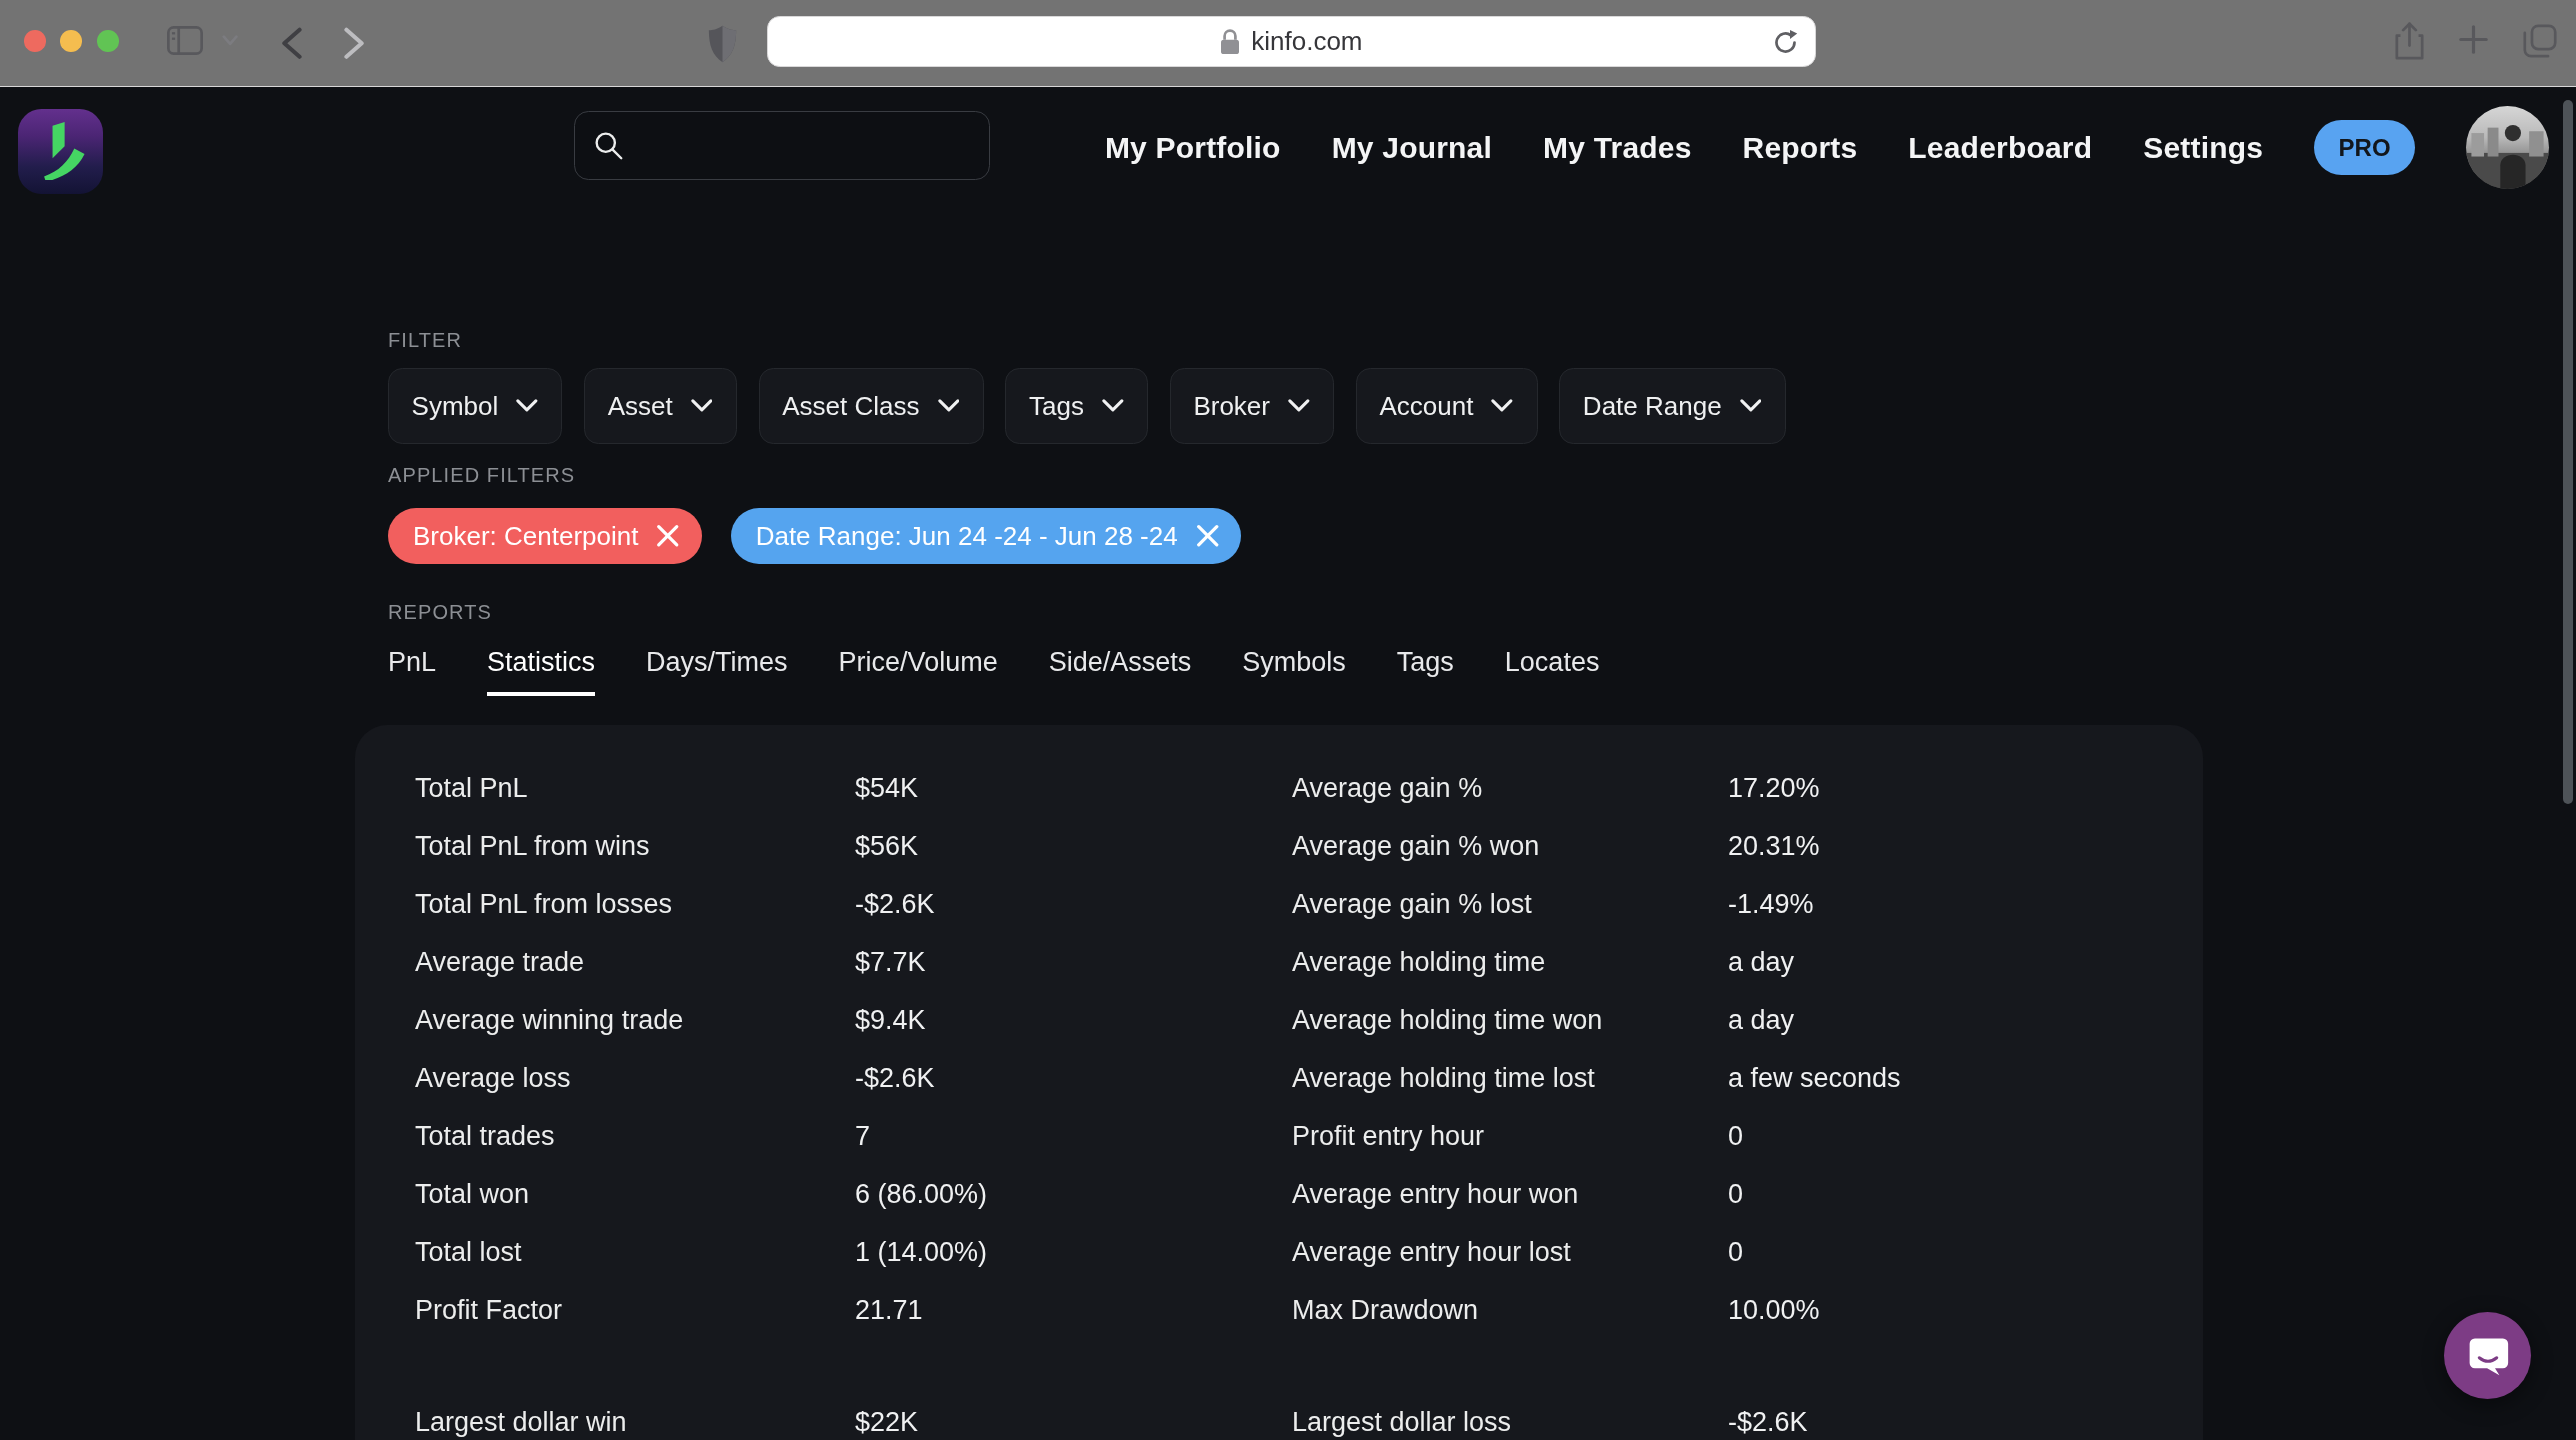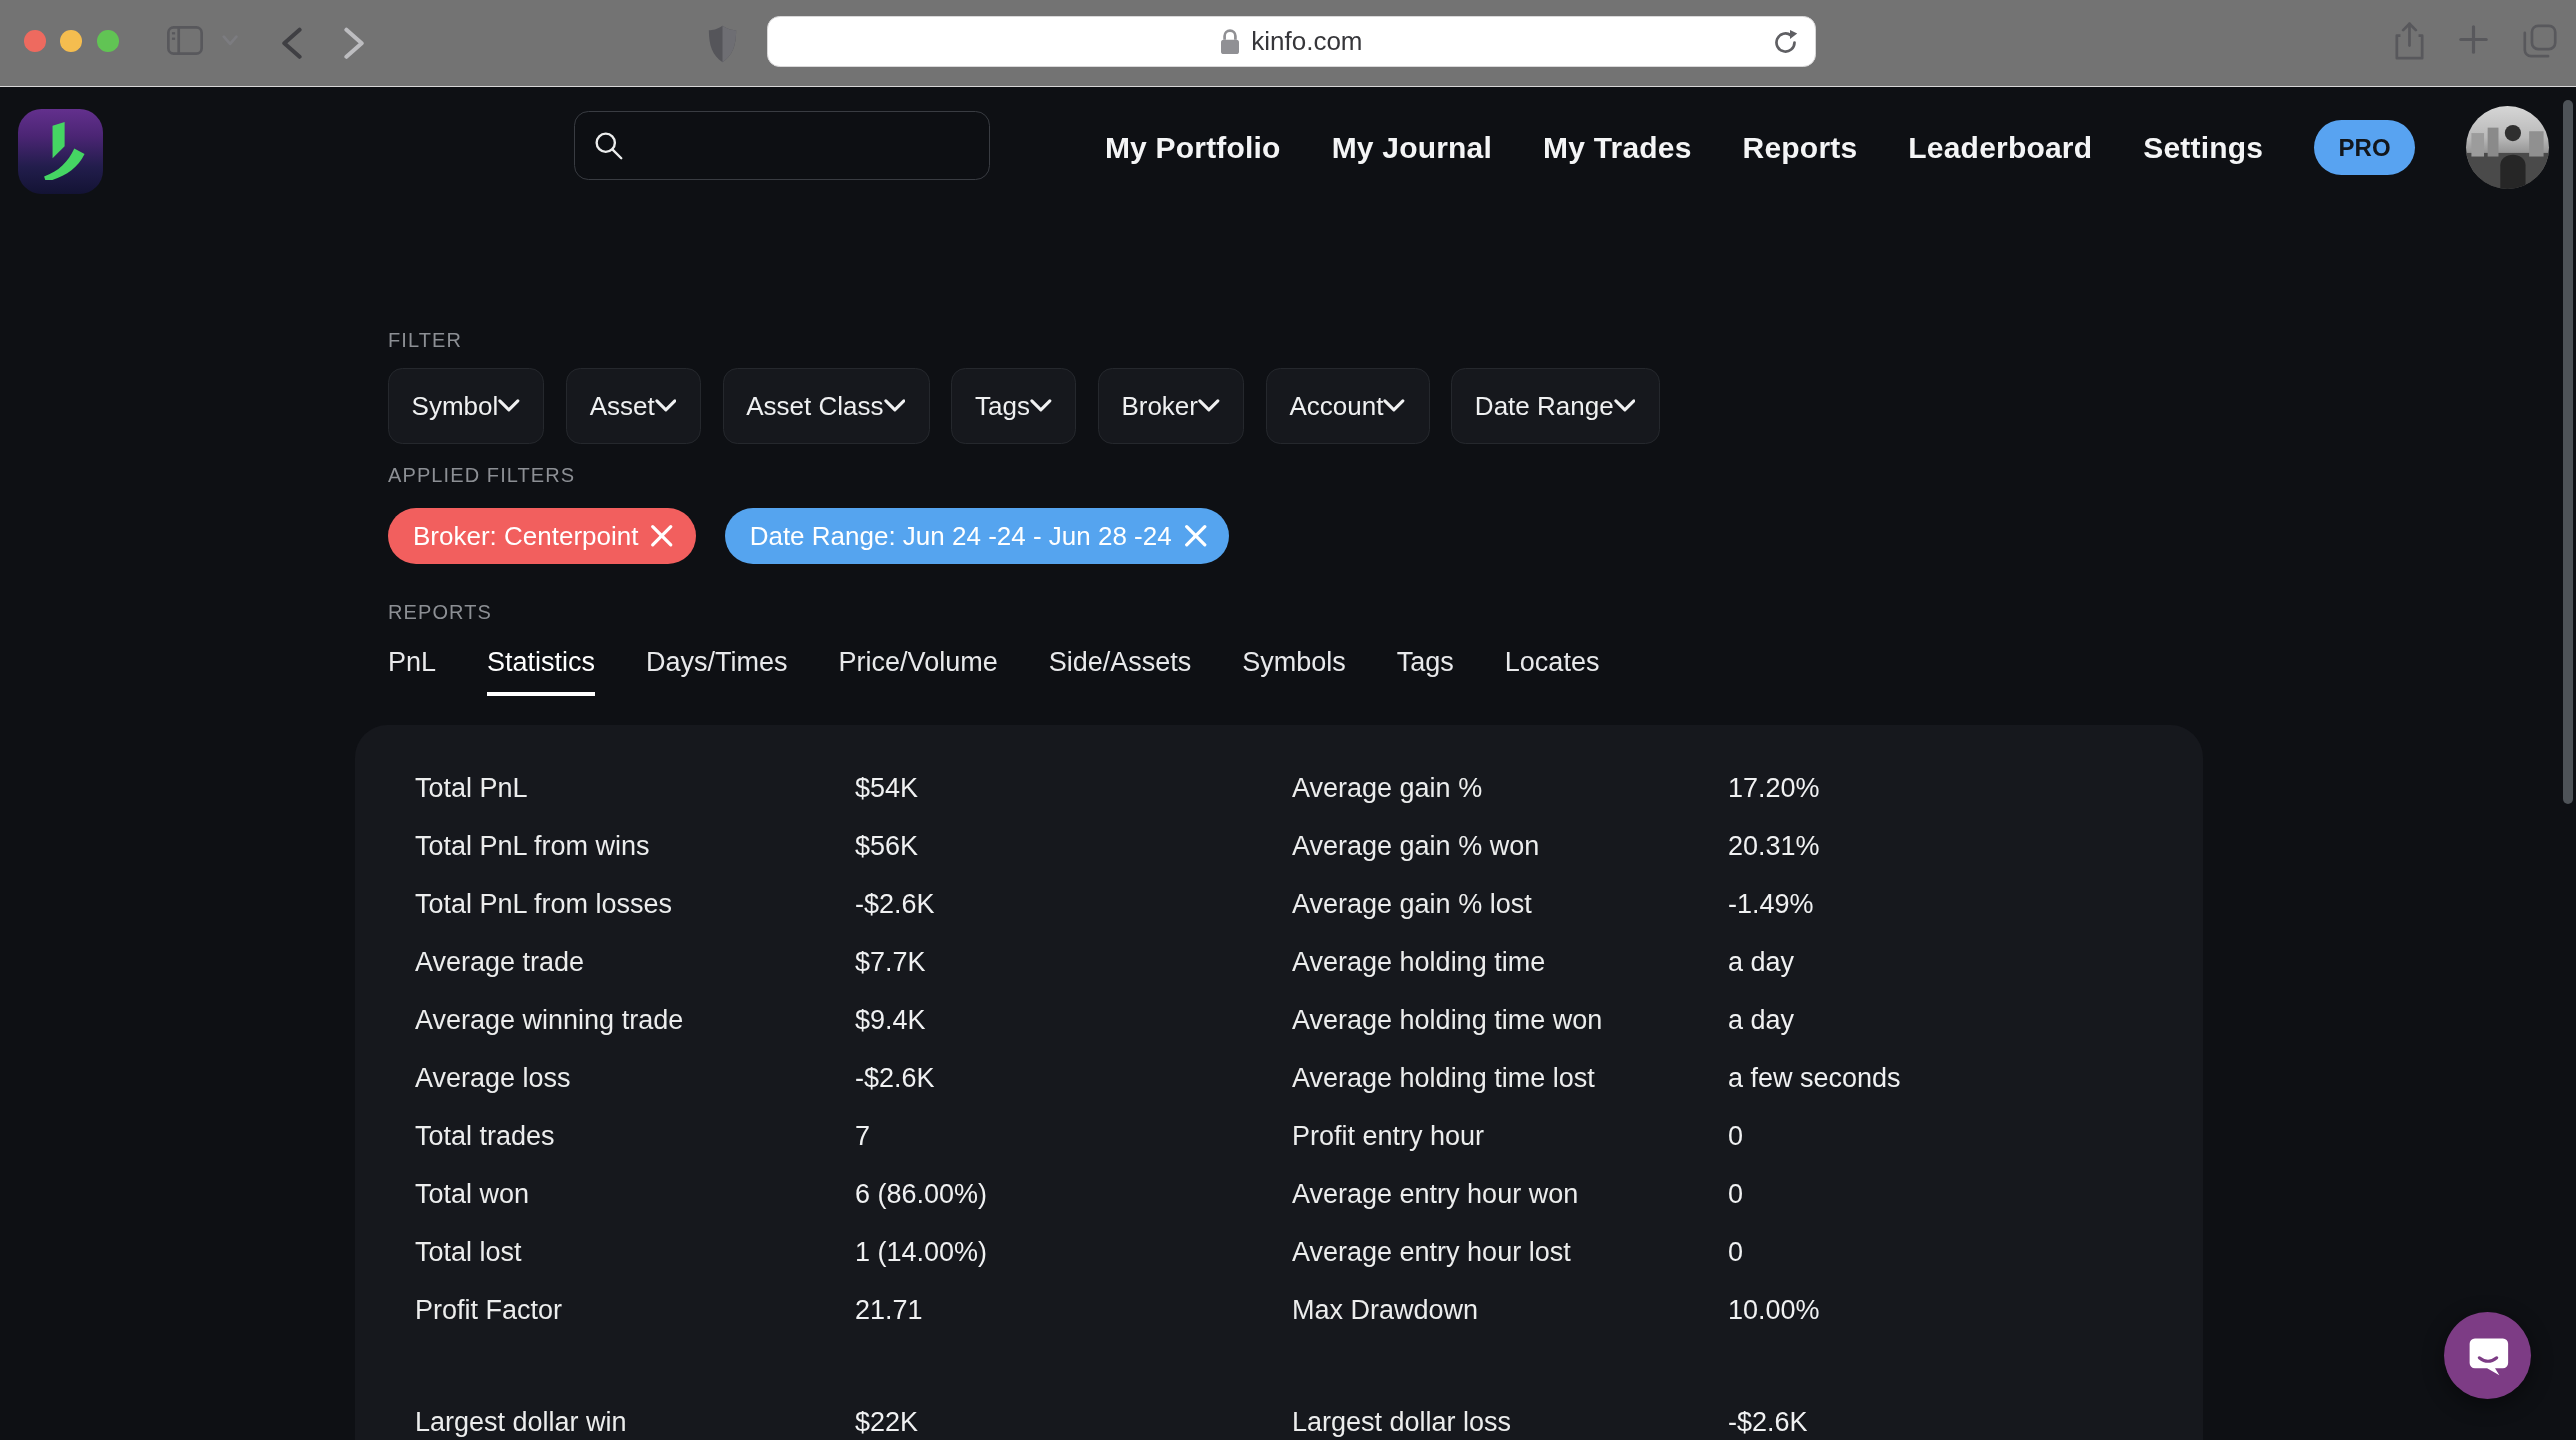--- a/index.html
+++ b/index.html
@@ -42,27 +42,27 @@
 
   
   .sec-label { position:absolute; left:388px; color:#8c8f94; font-size:20px;
                letter-spacing:1.1px; font-weight:400; }
   .lbl-filter  { top:242px; }
   .lbl-applied { top:377px; }
   .lbl-reports { top:514px; }
 
   
   .filter-row { position:absolute; left:388px; top:281px; display:flex; gap:21.7px; }
-  .filter-btn { height:76px; display:flex; align-items:center; padding:0 23.5px 0 22.6px;
+  .filter-btn { height:76px; display:flex; align-items:center; gap:18px; padding:0 23.5px 0 22.6px;
                 background:#16181d; border:1.8px solid #25282d; border-radius:14.4px;
                 color:#eff0f1; font-size:26px; cursor:pointer; }
 
   
   .chip-row { position:absolute; left:388px; top:421px; display:flex; gap:29px; }
-  .chip { height:56px; border-radius:29px; display:flex; align-items:center; gap:12px;
+  .chip { height:56px; border-radius:29px; display:flex; align-items:center; gap:18px;
           padding:0 21.7px 0 25px; color:#ffffff; font-size:26px; cursor:pointer; }
 
   
   .tabs { position:absolute; left:388px; top:560px; display:flex; gap:51px; }
   .tab { color:#e8e9eb; font-size:27px; padding-bottom:13.5px; cursor:pointer;
          border-bottom:4.5px solid transparent; }
   .tab.active { color:#ffffff; border-bottom-color:#ffffff; }
 
   
   .card { position:absolute; left:355px; top:638px; width:1848px; height:885px;

